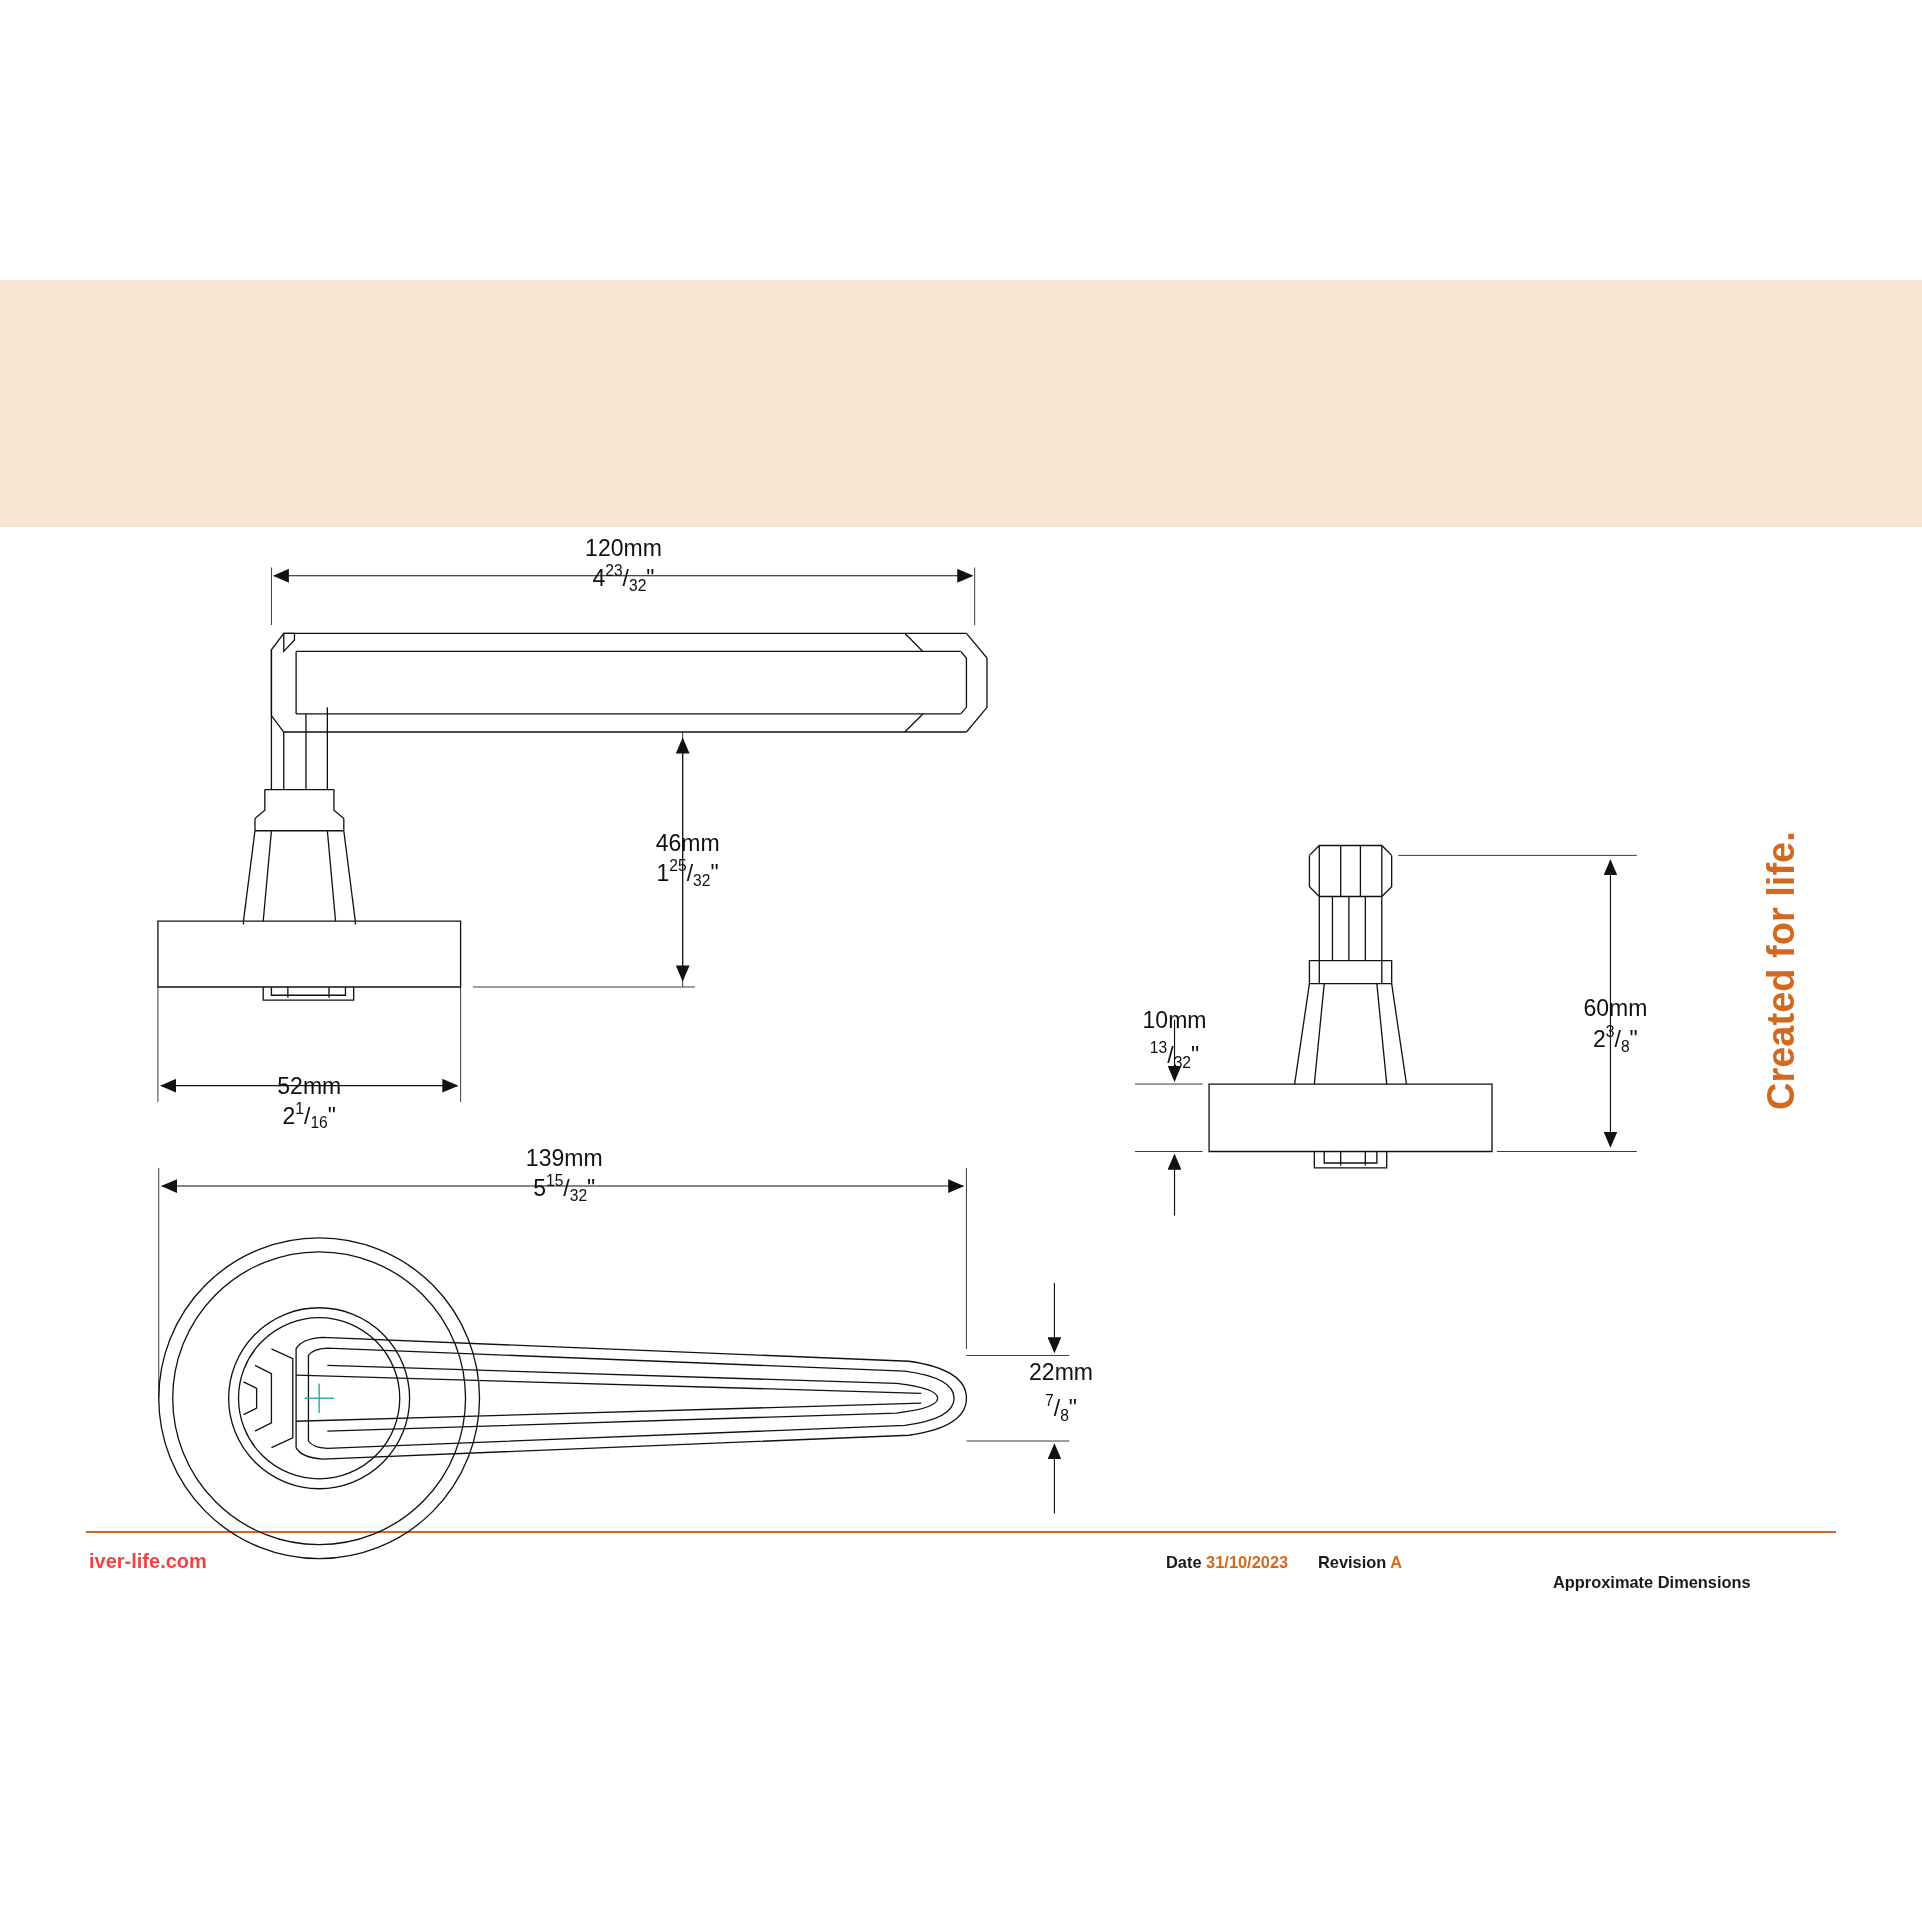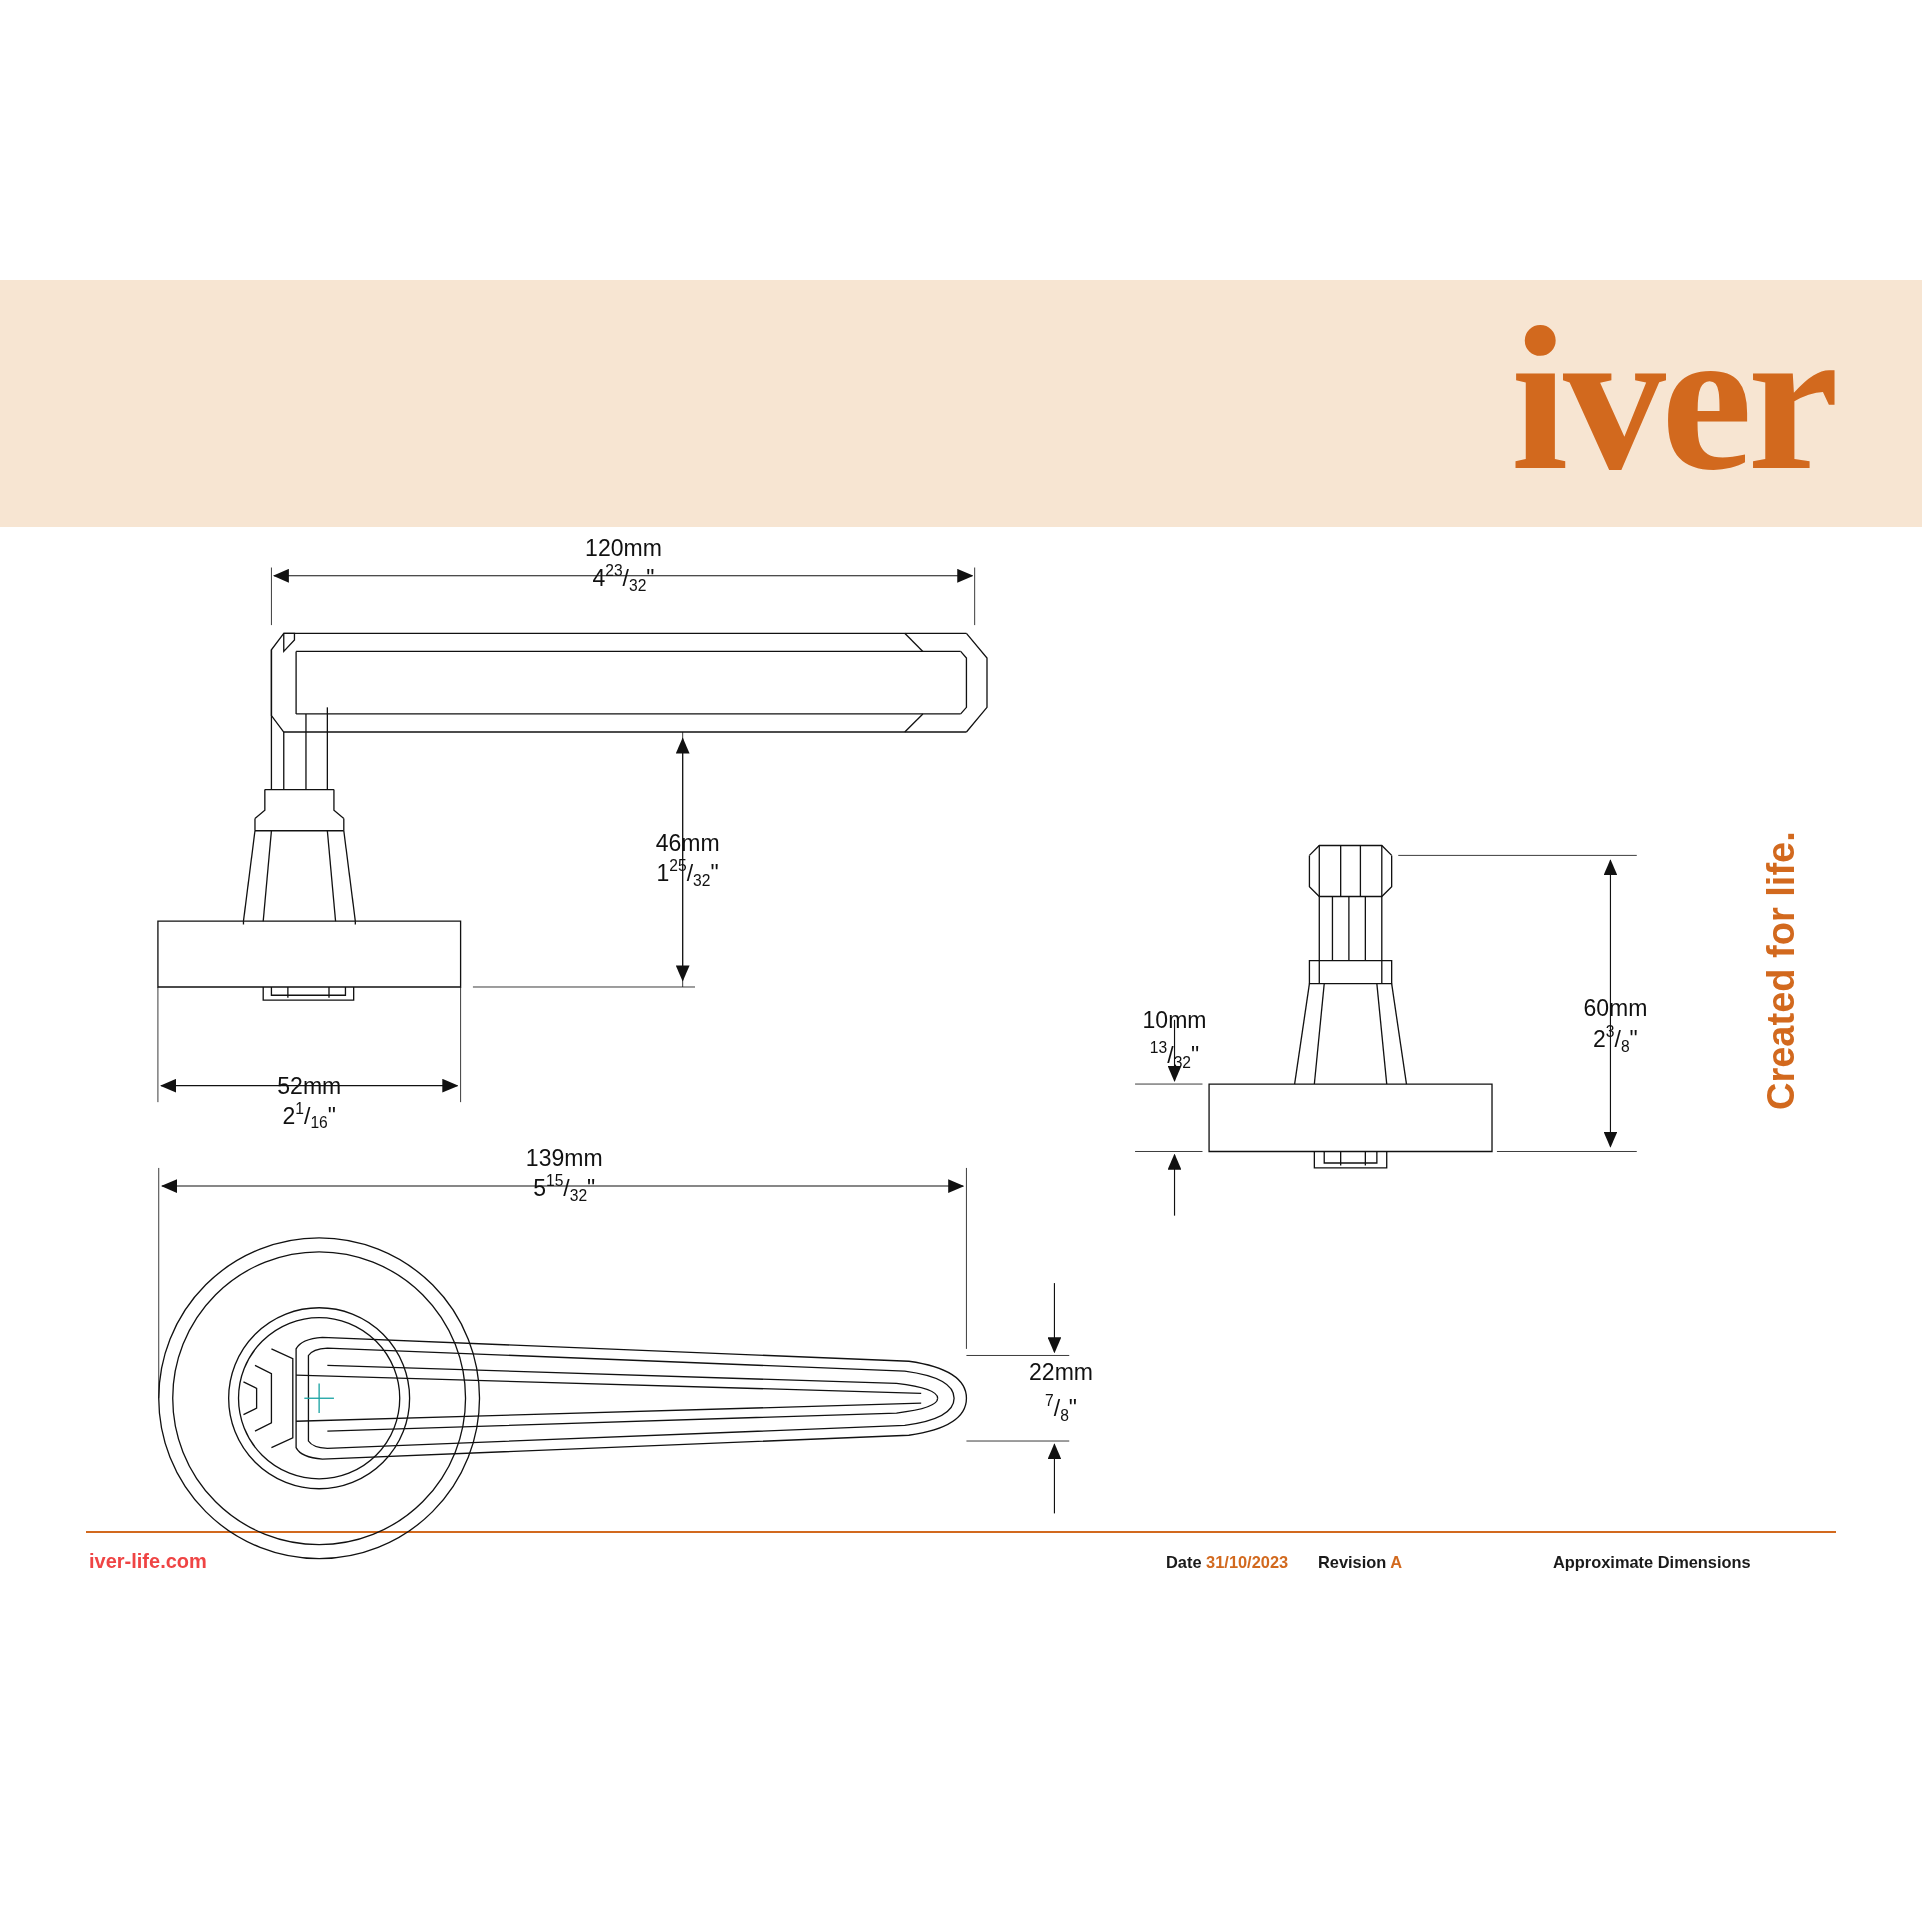--- a/index.html
+++ b/index.html
@@ -75,21 +75,21 @@
     position: absolute;
     top: 1553px;
     font-size: 16.4px;
     font-weight: bold;
     color: #1a1a1a;
     white-space: nowrap;
   }
   .footer-meta .val { color: #d2691e; }
   .meta-date { left: 1166px; text-align: right; }
   .meta-rev  { left: 1318px; }
-  .meta-approx { left: 1553px; }
+  .meta-approx { left: 1553px; margin-top: 20px; }
 
   .tagline {
     position: absolute;
     left: 1760px;
     top: 1110px;
     width: 329px;
     font-size: 38px;
     font-weight: bold;
     color: #d2691e;
     transform: rotate(-90deg);
@@ -119,21 +119,20 @@
   .frac-num {
     font-size: 19px;
   }
 </style>
 </head>
 <body>
 
 <div class="sheet">
 
   <div class="header-band"></div>
-  <div class="brand-logo">iver</div>
 
   <div class="footer-rule"></div>
   <div class="footer-site">iver-life.com</div>
 
   <div class="footer-meta meta-date">
     <span>Date</span>
     <span class="val">31/10/2023</span>
   </div>
   <div class="footer-meta meta-rev">
     <span>Revision</span>

